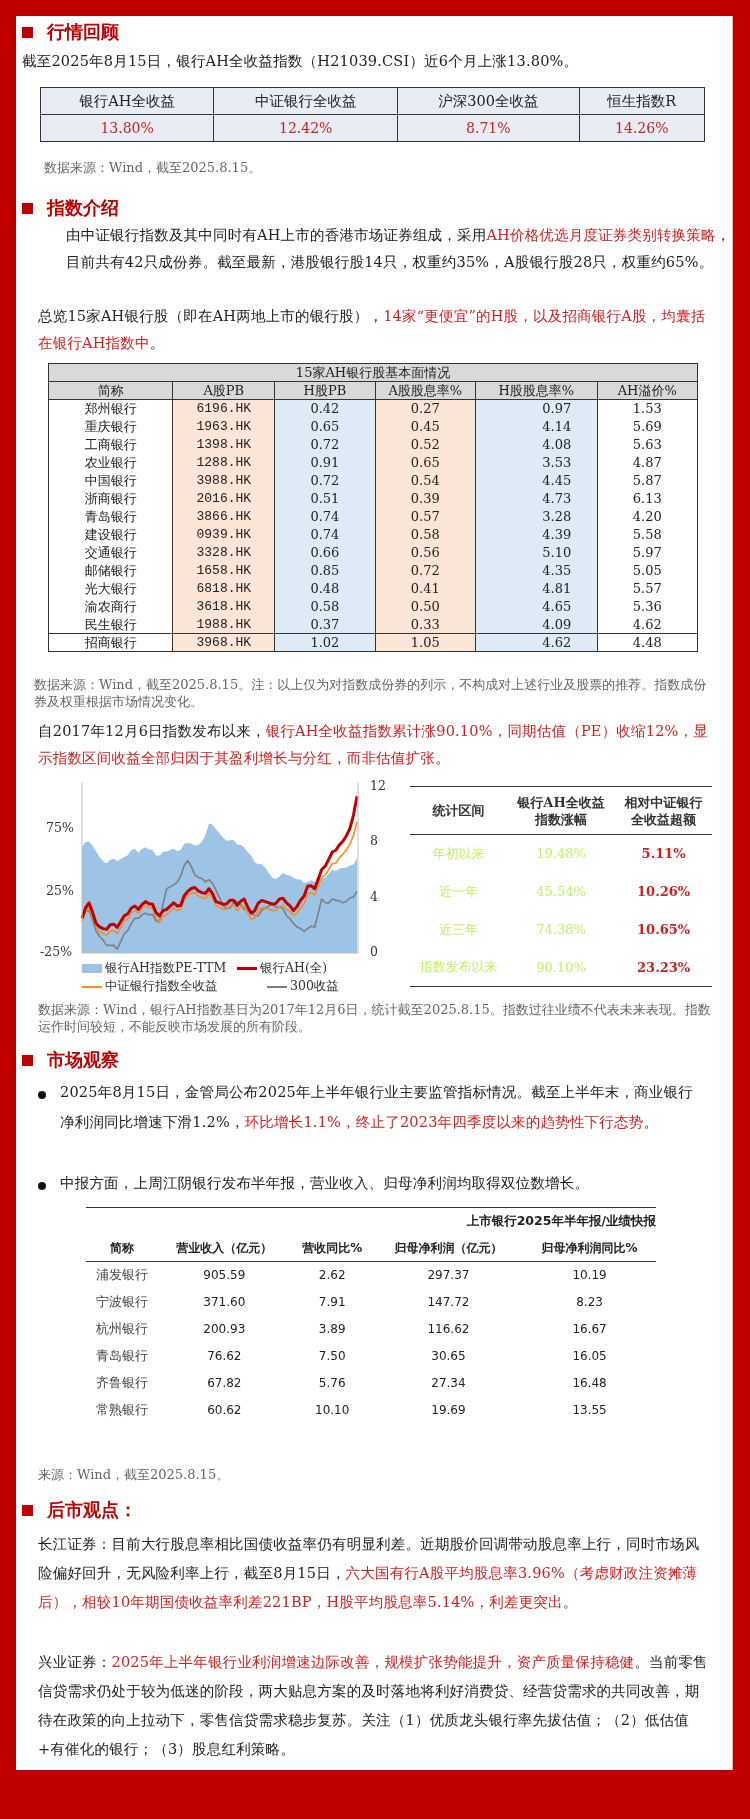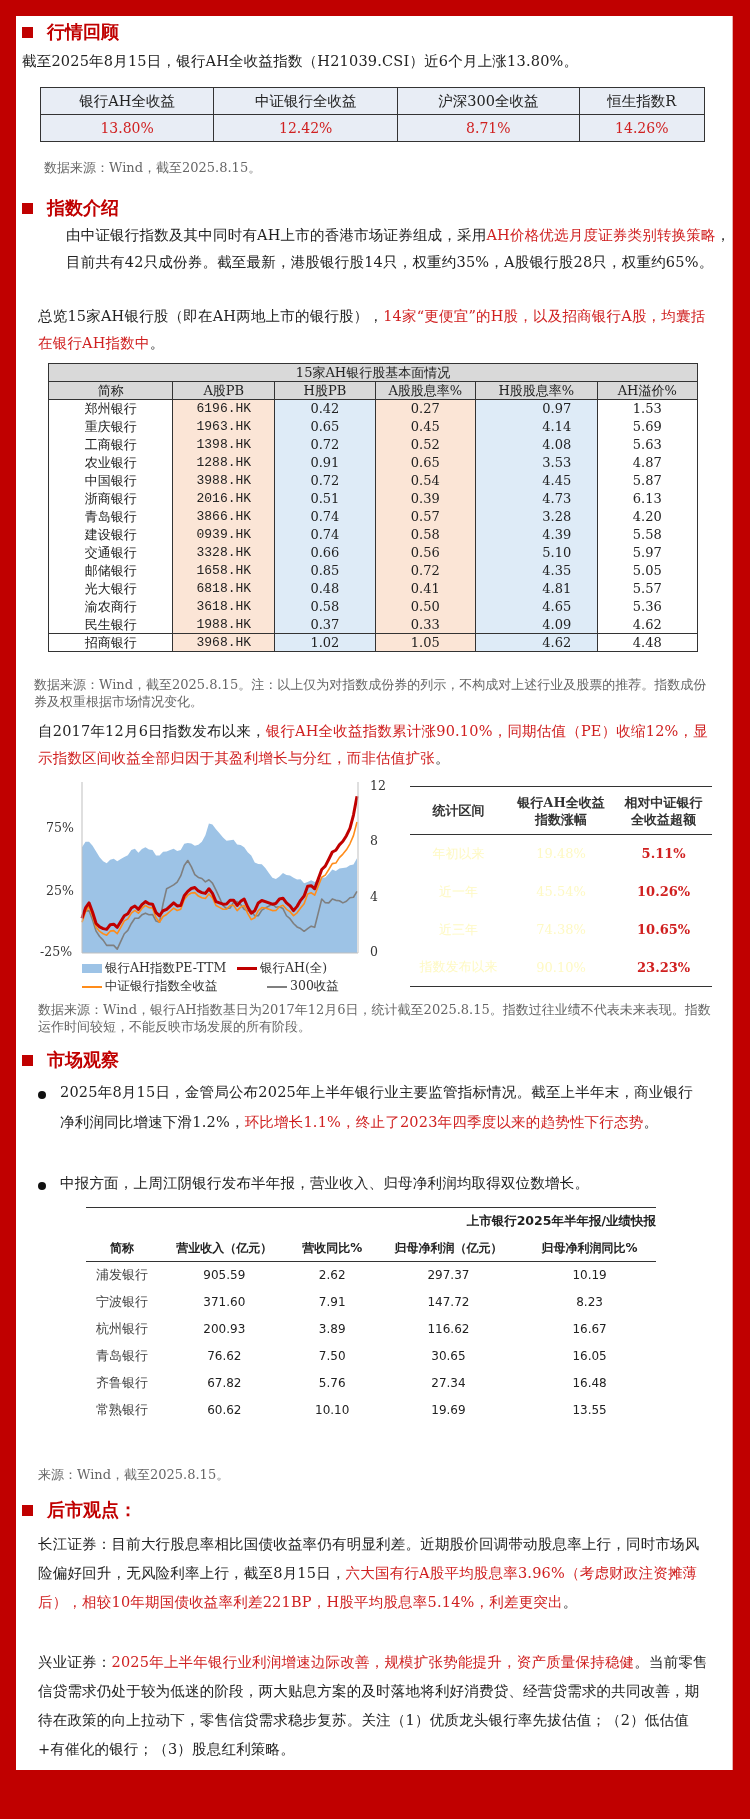--- a/index.html
+++ b/index.html
@@ -26,21 +26,21 @@
   .t2 .c-name { width: 130px; border-left: 1px solid #333; }
   .t2 .c-a { width: 104px; background: #fbe5d6; border-left: 1px solid #333; font-family: Liberation Mono, monospace; }
   .t2 .c-hpb { width: 104px; background: #deebf7; border-left: 1px solid #333; }
   .t2 .c-ady { width: 104px; background: #fbe5d6; border-left: 1px solid #333; }
   .t2 .c-hdy { width: 124px; background: #deebf7; border-left: 1px solid #333; padding-left: 41px; }
   .t2 .c-prem { width: 104px; border-left: 1px solid #333; border-right: 1px solid #333; }
   .t2 tr.last td { border-top: 1.5px solid #333; border-bottom: 1px solid #333; }
   
   .t3 { position: absolute; left: 393px; top: 786px; width: 302px; font-size: 13px; }
   .t3 th { font-weight: bold; color: #333; height: 48px; border-top: 1.5px solid #333; border-bottom: 1.5px solid #333; line-height: 17px; }
-  .t3 td { height: 38px; text-align: center; color: #fef9c3; }
+  .t3 td { height: 38px; text-align: center; color: #bef264; }
   .t3 tr:last-child td { border-bottom: 1.5px solid #333; }
   .t3 td.ex { color: #d02020; font-weight: bold; }
   
   .t4 { position: absolute; left: 68px; top: 1187px; width: 563px; font-family: "DejaVu Sans", "Liberation Sans", sans-serif; font-size: 12px; }
   .t4 .cap td { font-weight: bold; height: 28px; border-top: 1.5px solid #333; text-align: right; font-size: 12.5px; }
   .t4 .hdr th { font-weight: bold; height: 26px; border-bottom: 1.5px solid #333; font-size: 12px; white-space: nowrap; }
   .t4 td { text-align: center; height: 27px; color: #222; }
   .t4 td.nm { font-family: "DejaVu Serif", serif; color: #444; font-size: 13px; }
   .t4 tr.endrow td { border-bottom: 1.5px solid #333; }
   .bullet { position: absolute; left: 22px; width: 8px; height: 8px; border-radius: 50%; background: #111; }

